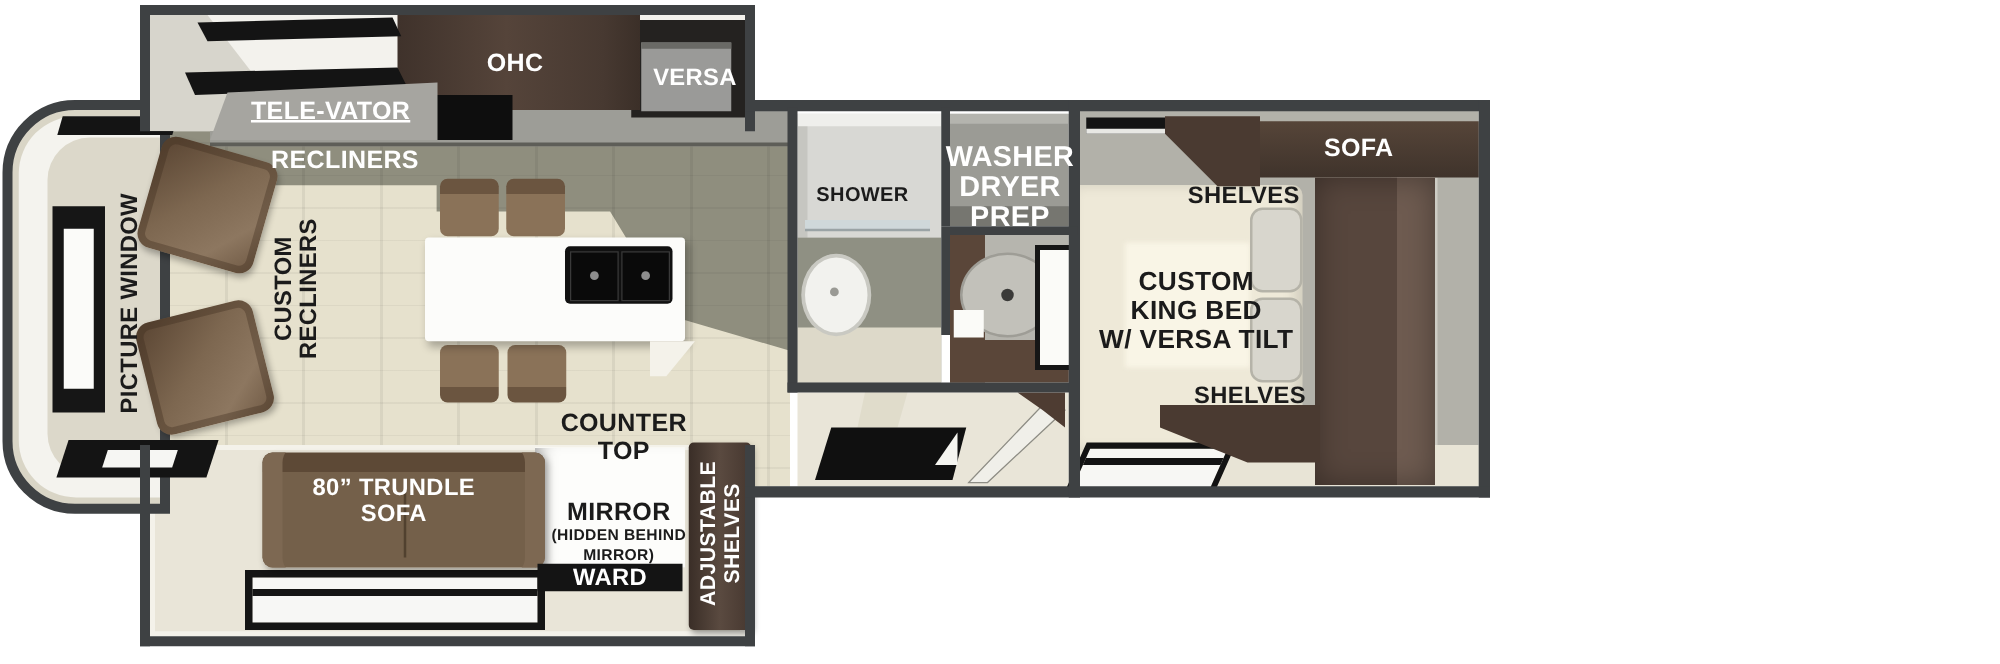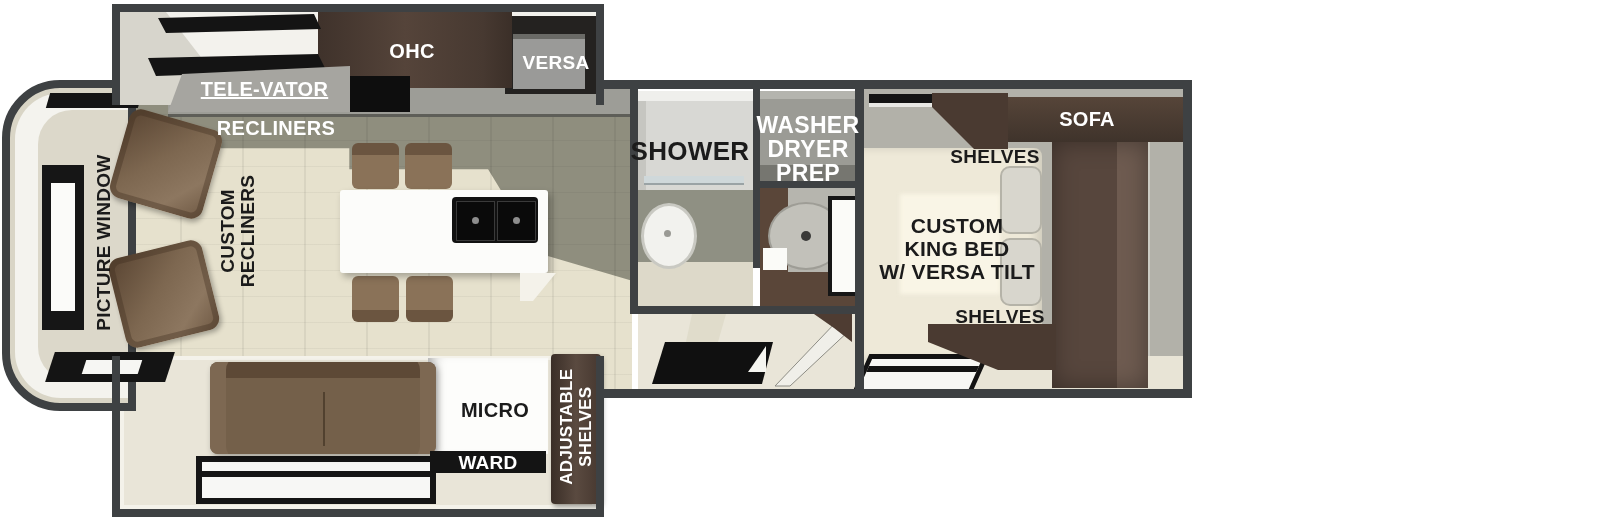--- a/index.html
+++ b/index.html
@@ -234,25 +234,31 @@
   <div class="wall" style="left:753px;top:181px;width:109px;height:7px;"></div>
   <div class="wall" style="left:753px;top:188px;width:7px;height:80px;"></div>
 
   <div class="lbl lw" style="left:192px;top:78px;width:145px;font-size:20px;text-decoration:underline;">TELE-VATOR</div>
   <div class="lbl lw" style="left:206px;top:117px;width:140px;font-size:20px;">RECLINERS</div>
   <div class="lbl lw" style="left:362px;top:40px;width:100px;font-size:20px;">OHC</div>
   <div class="lbl lw" style="left:506px;top:52px;width:100px;font-size:19px;">VERSA</div>
   <div class="lbl lb vert" style="left:9px;top:232px;width:190px;font-size:19px;">PICTURE WINDOW</div>
   <div class="lbl lb vert" style="left:163px;top:211px;width:150px;font-size:19px;line-height:1.05;">CUSTOM
 RECLINERS</div>
-  <div class="lbl lb" style="left:435px;top:399px;width:120px;font-size:20px;">MICRO</div>
+  <div class="lbl lb" style="left:434px;top:328px;width:130px;font-size:20px;">COUNTER
+TOP</div>
+  <div class="lbl lw" style="left:240px;top:380px;width:150px;font-size:19px;">80” TRUNDLE
+SOFA</div>
+  <div class="lbl lb" style="left:435px;top:399px;width:120px;font-size:20px;">MIRROR</div>
+  <div class="lbl lb" style="left:428px;top:421px;width:134px;font-size:12.5px;line-height:1.25;">(HIDDEN BEHIND
+MIRROR)</div>
   <div class="lbl lw" style="left:438px;top:452px;width:100px;font-size:19px;">WARD</div>
   <div class="lbl lw vert" style="left:502px;top:408px;width:150px;font-size:17px;line-height:1.1;">ADJUSTABLE
 SHELVES</div>
-  <div class="lbl lb" style="left:630px;top:137px;width:120px;font-size:26px;">SHOWER</div>
+  <div class="lbl lb" style="left:630px;top:148px;width:120px;font-size:16px;">SHOWER</div>
   <div class="lbl lw" style="left:748px;top:113px;width:120px;font-size:23px;line-height:1.05;">WASHER
 DRYER
 PREP</div>
   <div class="lbl lw" style="left:1037px;top:108px;width:100px;font-size:20px;">SOFA</div>
   <div class="lbl lb" style="left:945px;top:146px;width:100px;font-size:19px;">SHELVES</div>
   <div class="lbl lb" style="left:857px;top:214px;width:200px;font-size:21px;line-height:1.1;">CUSTOM
 KING BED
 W/ VERSA TILT</div>
   <div class="lbl lb" style="left:950px;top:306px;width:100px;font-size:19px;">SHELVES</div>
 

